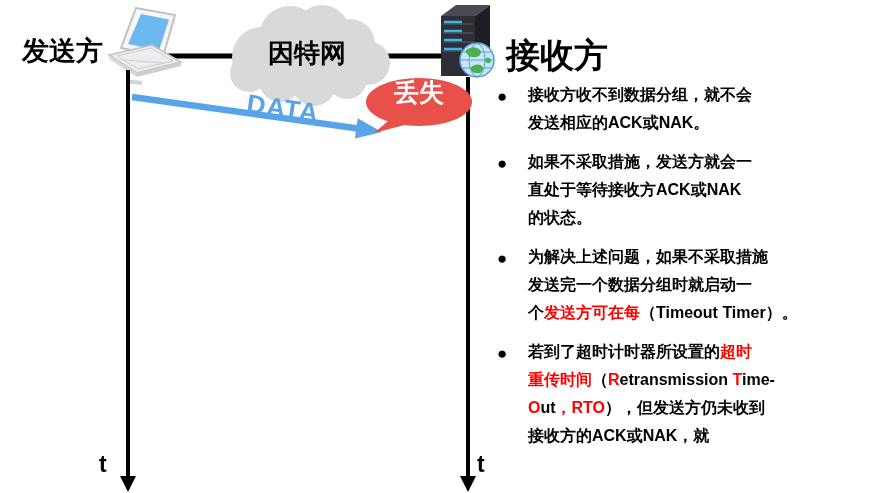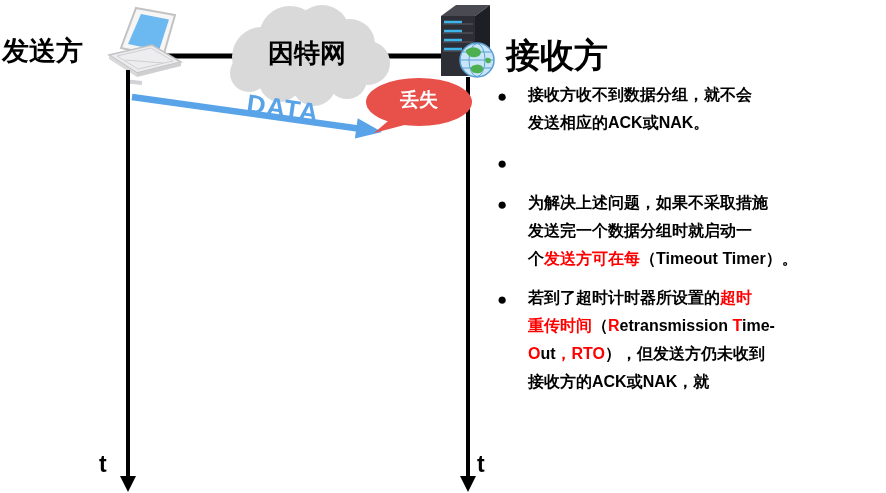--- a/index.html
+++ b/index.html
@@ -1,25 +1,25 @@
 <!DOCTYPE html>
 <html style="--arrow-blue: #59A3E8; --bubble-red: #E8504A; --hl-red: #FF0000; --cloud-gray: #D9D9D9;"><head>
 <meta charset="utf-8">
 <style>
   html,body{margin:0;padding:0;}
   body{font-family:"Liberation Sans","DejaVu Sans",sans-serif;background:#fff;}
   .stage{position:relative;width:886px;height:493px;background:#fff;overflow:hidden;}
   .stage svg.layer{position:absolute;left:0;top:0;}
   .lbl{position:absolute;font-weight:bold;color:#000;white-space:nowrap;}
-  .sender-label{left:2px;top:33px;font-size:27px;text-align:center;}
+  .sender-label{left:22px;top:33px;font-size:27px;text-align:center;}
   .receiver-label{left:506px;top:33px;font-size:34px;}
   .internet-label{left:250px;top:36px;width:114px;text-align:center;font-size:26px;}
   .data-label{left:247px;top:88px;font-size:26px;color:var(--arrow-blue);
               transform:rotate(8deg);transform-origin:left center;letter-spacing:1px;}
-  .lost-label{left:366px;top:87px;width:106px;text-align:center;font-size:19px;color:#fff;}
+  .lost-label{left:366px;top:76px;width:106px;text-align:center;font-size:25px;color:#fff;}
   .t-left{left:99px;top:451px;font-size:23px;}
   .t-right{left:477px;top:451px;font-size:23px;}
   .bullets{position:absolute;left:497px;top:81px;width:386px;}
   .bullet{display:flex;margin-bottom:11px;}
   .bullet .marker{flex:0 0 31px;font-size:17px;line-height:28px;padding-top:2px;color:#000;}
   .bullet .btext{font-size:16px;line-height:28px;font-weight:bold;color:#000;
                  white-space:pre-line;letter-spacing:0px;}
   .bullet .btext .red{color:var(--hl-red);}
   .cloud-c{fill:var(--cloud-gray);}
   .blue-stroke{stroke:var(--arrow-blue);}
@@ -114,20 +114,23 @@
   <div class="lbl t-right">t</div>
 
   <div class="bullets">
       <div class="bullet">
         <span class="marker">●</span>
         <div class="btext"><span>接收方收不到数据分组，就不会
 发送相应的ACK或NAK。</span></div>
       </div>
       <div class="bullet">
         <span class="marker">●</span>
+        <div class="btext"><span>如果不采取措施，发送方就会一
+直处于等待接收方ACK或NAK
+的状态。</span></div>
       </div>
       <div class="bullet">
         <span class="marker">●</span>
         <div class="btext"><span>为解决上述问题，如果不采取措施
 发送完一个数据分组时就启动一
 个</span><span class="red">发送方可在每</span><span>（Timeout Timer）。</span></div>
       </div>
       <div class="bullet">
         <span class="marker">●</span>
         <div class="btext"><span>若到了超时计时器所设置的</span><span class="red">超时

